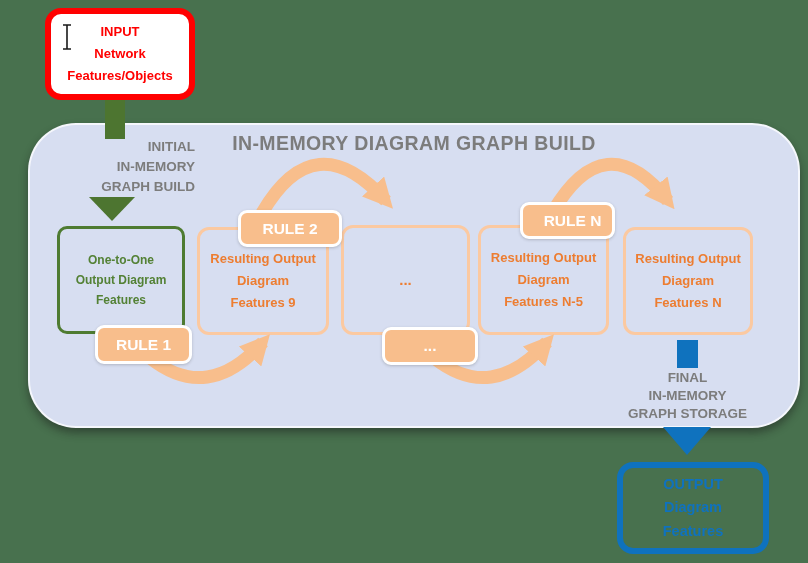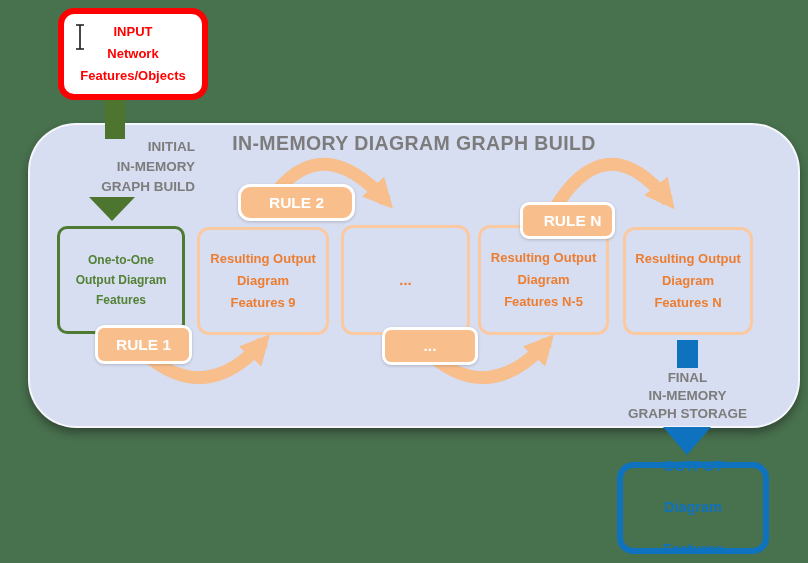--- a/index.html
+++ b/index.html
@@ -13,21 +13,21 @@
     position:relative; width:808px; height:563px; overflow:hidden;
     background:var(--background);
     font-family:"Liberation Sans","DejaVu Sans",sans-serif;
     font-weight:bold;
   }
   .abs{position:absolute; box-sizing:border-box;}
   .center-col{display:flex; flex-direction:column; align-items:center; justify-content:center; text-align:center;}
 
   
   .input-box{
-    left:58px; top:8px; width:150px; height:92px;
+    left:45px; top:8px; width:150px; height:92px;
     background:var(--white); border:6px solid var(--red); border-radius:16px;
     color:var(--red); font-size:13px; line-height:1.68; z-index:6;
   }
   .text-cursor{position:absolute; left:10px; top:8px; width:12px; height:30px;}
 
   
   .stem-green{left:105px; top:99px; width:20px; height:40px; background:var(--green-arrow); z-index:5;}
   .arrowhead-green{
     left:89px; top:197px; width:0; height:0; z-index:3;
     border-left:23px solid transparent; border-right:23px solid transparent;
@@ -66,21 +66,21 @@
   .feat-n{left:623px; top:227px; width:130px; height:108px;}
 
   
   .rule-label{
     z-index:5; background:var(--orange-fill); border:3px solid var(--white);
     border-radius:9px; color:var(--white); font-size:15.5px;
     display:flex; align-items:center; justify-content:center;
     box-shadow:0 1px 3px rgba(60,60,60,.25);
   }
   .rule-1{left:95px;  top:325px; width:97px; height:39px;}
-  .rule-2{left:238px; top:184px; width:117px; height:37px;border-radius:12px;}
+  .rule-2{left:238px; top:210px; width:104px; height:37px;}
   .rule-n{left:520px; top:202px; width:95px; height:37px;padding-left:10px;}
   .dots-label{left:382px; top:327px; width:96px; height:38px;}
 
   
   .flow-svg{position:absolute; left:0; top:0; z-index:4; pointer-events:none;}
   .arc{stroke:var(--orange-fill); stroke-width:13; fill:none;}
   .arc-head{fill:var(--orange-fill);}
 
   
   .stem-blue{left:677px; top:340px; width:21px; height:28px; background:var(--blue); z-index:3;}
@@ -91,21 +91,21 @@
   .arrowhead-blue{
     left:663px; top:427px; width:0; height:0; z-index:5;
     border-left:24px solid transparent; border-right:24px solid transparent;
     border-top:28px solid var(--blue);
   }
 
   
   .output-box{
     left:617px; top:462px; width:152px; height:92px; z-index:3;
     border:6px solid var(--blue); border-radius:16px;
-    color:var(--blue); font-size:14.5px; line-height:1.62;gap:18px;
+    color:var(--blue); font-size:14.5px; line-height:1.62;
   }
 </style>
 </head>
 <body>
 
 <div id="stage">
 
   <div class="abs input-box center-col">
     <span class="text-cursor">
       <svg width="12" height="30" viewBox="0 0 12 30">

